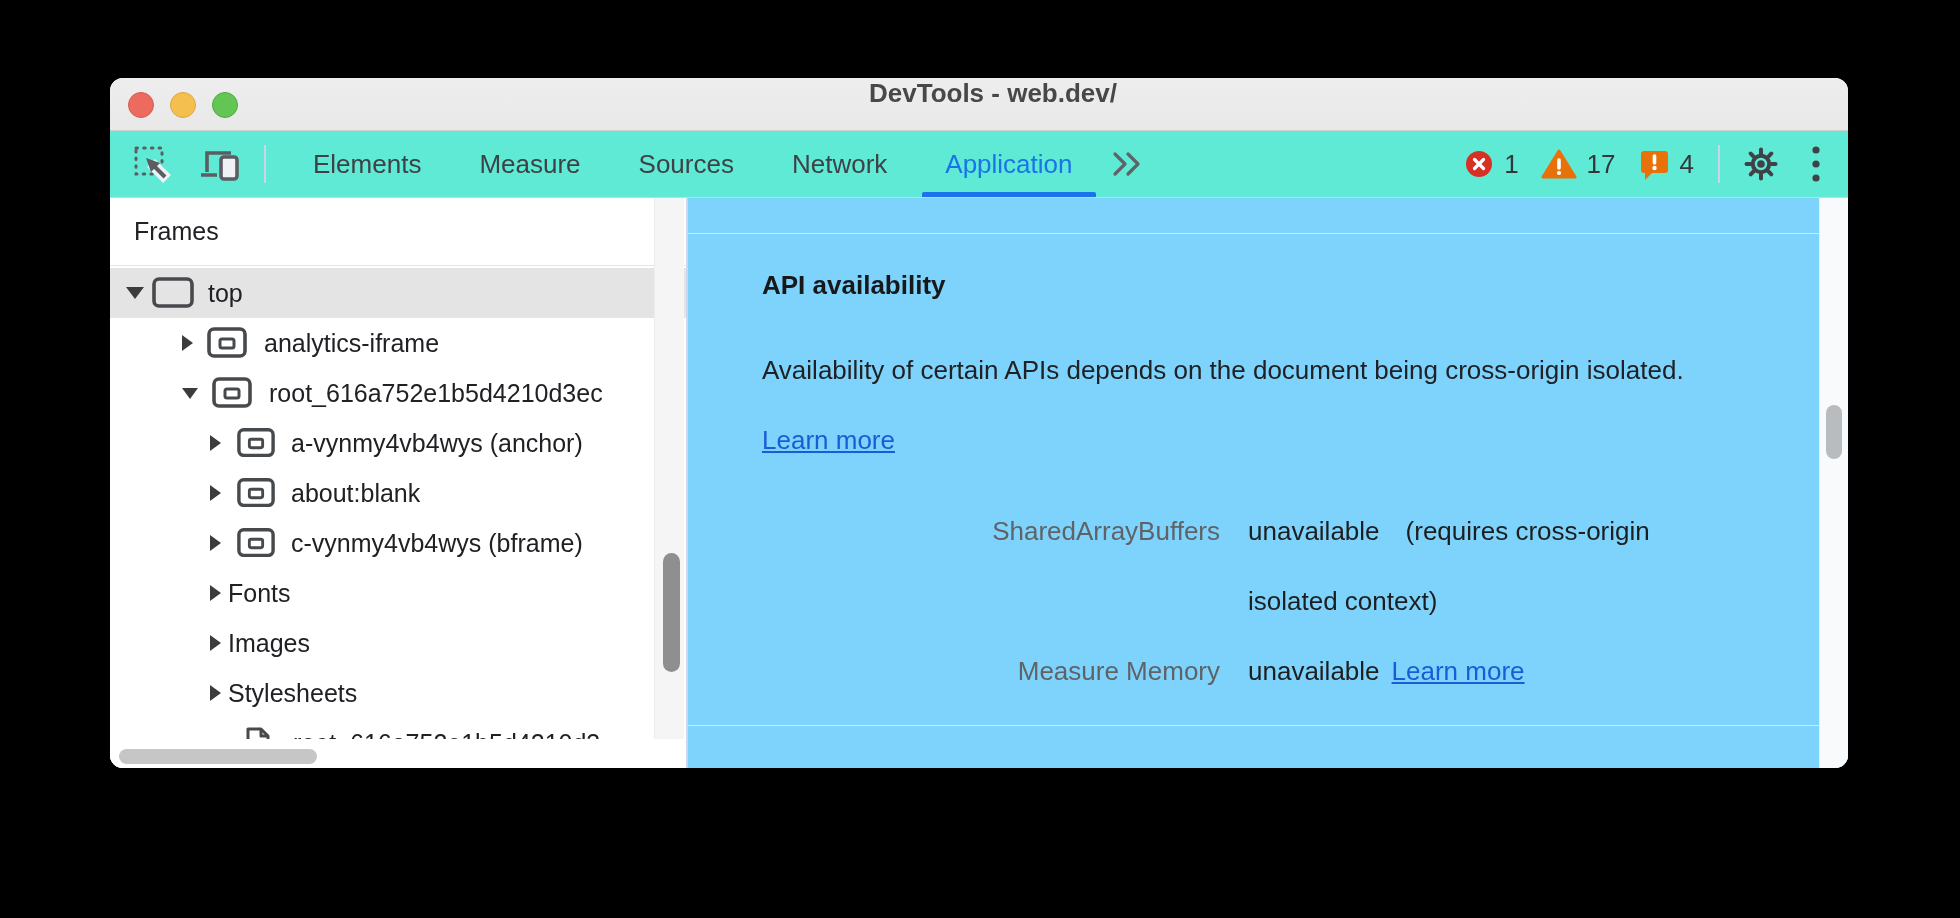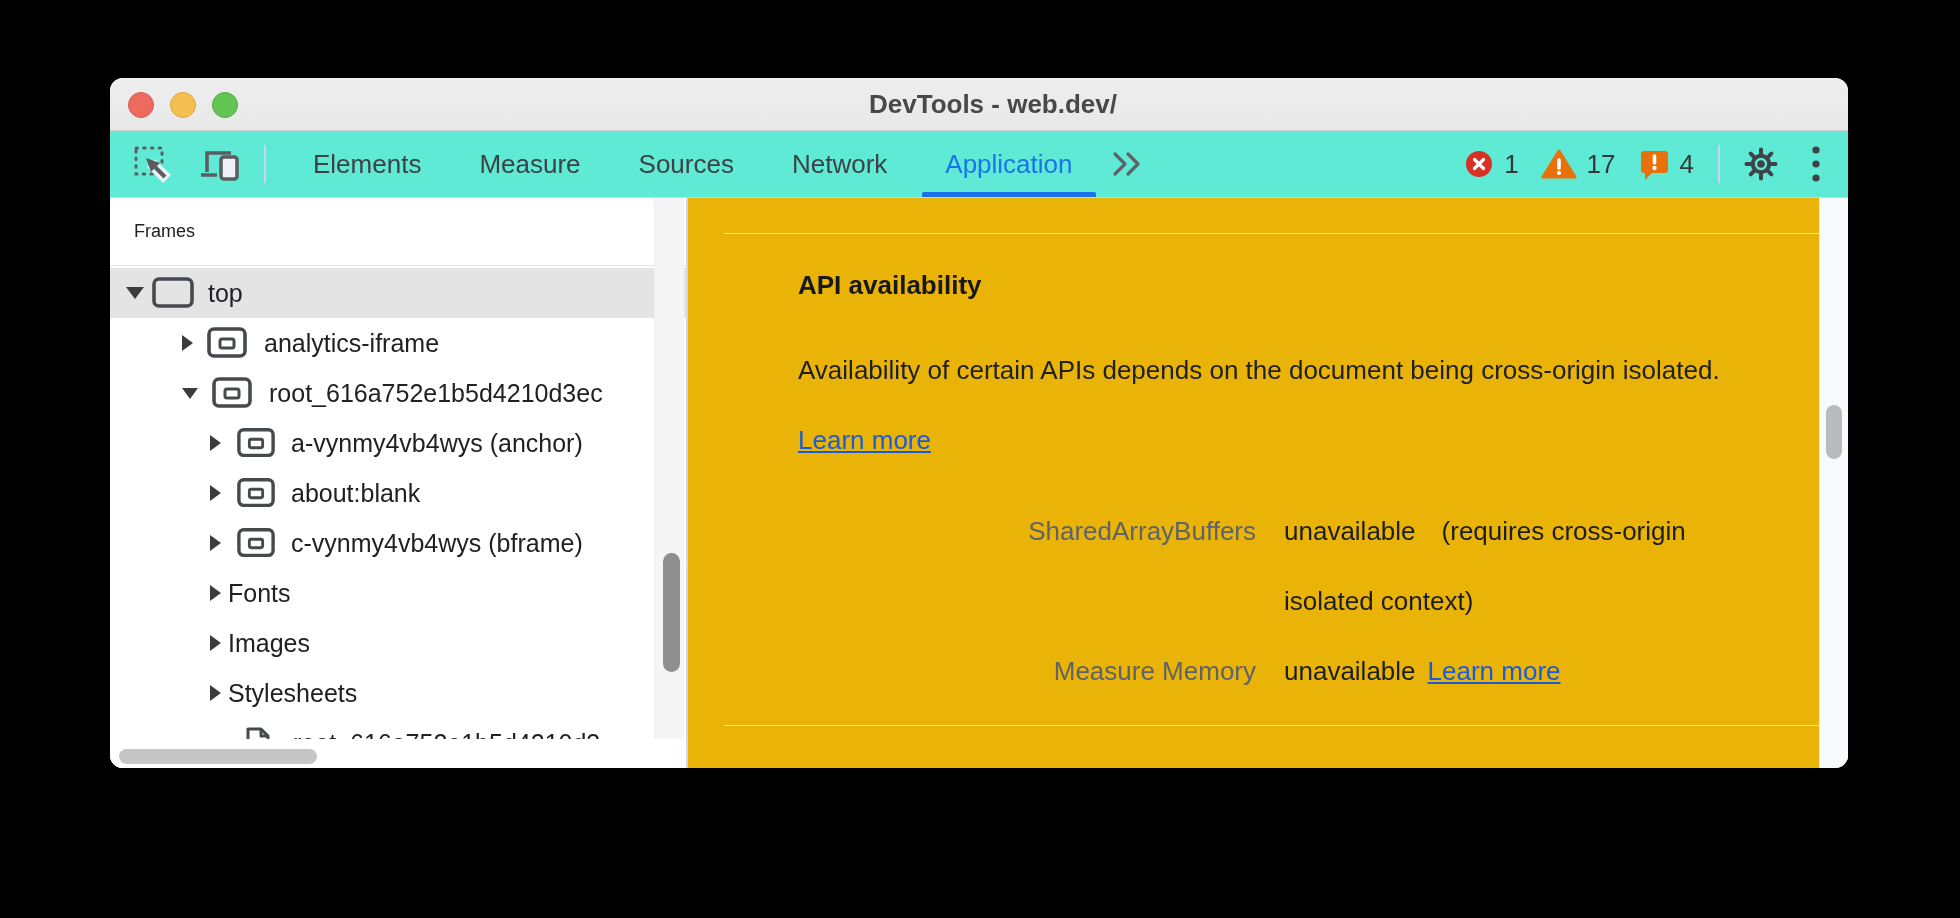--- a/index.html
+++ b/index.html
@@ -4,21 +4,21 @@
 <style>
   html,body{margin:0;padding:0;}
   body{width:1960px;height:918px;background:#000;overflow:hidden;
        font-family:"Liberation Sans", sans-serif;-webkit-font-smoothing:antialiased;}
   .window{position:absolute;left:110px;top:78px;width:1738px;height:690px;
           background:#fff;border-radius:13px;overflow:hidden;
           box-shadow:0 24px 70px rgba(0,0,0,.6);}
   
   .titlebar{height:52px;background:linear-gradient(#efeeef,#e9e8e9);
             border-bottom:1px solid #cfcecf;position:relative;
-            display:flex;align-items:center;justify-content:center;padding-left:28px;}
+            display:flex;align-items:flex-start;justify-content:center;padding-left:28px;}
   .traffic{position:absolute;left:18px;top:14px;display:flex;gap:16px;}
   .light{width:24px;height:24px;border-radius:50%;}
   .light.red{background:#ed6a5e;border:1px solid #d55c50;}
   .light.yellow{background:#f5bf4f;border:1px solid #dca73d;}
   .light.green{background:#62c554;border:1px solid #51a83f;}
   .wtitle{font-size:26px;font-weight:bold;color:#484848;}
   
   .toolbar{height:66px;background:#5eead4;border-bottom:1px solid #d3d4d9;
            display:flex;align-items:center;position:relative;}
   .tbicon{display:flex;align-items:center;justify-content:center;cursor:pointer;}
@@ -33,41 +33,41 @@
        height:5px;background:#1a73e8;border-radius:2px 2px 0 0;}
   .moretabs{margin-left:10px;}
   .tb-right{margin-left:auto;display:flex;align-items:center;margin-right:26px;}
   .badge{display:flex;align-items:center;gap:10px;font-size:26px;color:#34373a;
          margin-right:22px;cursor:pointer;}
   
   .main{position:relative;display:flex;height:572px;background:#fff;}
   .sidebar{width:576px;flex:none;position:relative;background:#fff;
            border-right:2px solid #ccd6ee;overflow:hidden;}
   .frames-header{height:68px;display:flex;align-items:center;padding-left:24px;
-           font-size:18px;font-weight:500;color:#202124;border-bottom:1px solid #e4e4e4;box-sizing:border-box;}
+           font-size:25px;font-weight:500;color:#202124;border-bottom:1px solid #e4e4e4;box-sizing:border-box;}
   .tree{height:473px;overflow:hidden;padding-top:2px;box-sizing:border-box;}
   .trow{height:50px;display:flex;align-items:center;font-size:25px;color:#202124;
         cursor:pointer;white-space:nowrap;}
   .trow.selected{background:#e4e4e4;}
   .arr-down{width:0;height:0;border-left:9px solid transparent;border-right:9px solid transparent;
             border-top:12px solid #3c3c3c;flex:none;}
   .arr-right{width:0;height:0;border-top:8px solid transparent;border-bottom:8px solid transparent;
             border-left:11px solid #3c3c3c;flex:none;}
   .p1{padding-left:16px;} .p2{padding-left:72px;} .p3{padding-left:100px;} .p4{padding-left:135px;}
   .ticon{flex:none;display:flex;align-items:center;}
   
   .s-vtrack{position:absolute;right:2px;top:0;bottom:31px;width:29px;background:#f5f5f5;
             border-left:1px solid #ececec;}
   .s-vthumb{position:absolute;right:7px;top:355px;width:17px;height:119px;background:#8f8f8f;
             border-radius:9px;cursor:pointer;}
   .s-htrack{position:absolute;left:0;bottom:0;height:31px;width:574px;background:#fff;}
   .s-hthumb{position:absolute;left:9px;bottom:6px;width:198px;height:15px;background:#c6c6c6;
             border-radius:8px;cursor:pointer;}
   
-  .content{flex:1;position:relative;background:#eab308;padding-right:28px;overflow:hidden;padding-left:36px;}
+  .content{flex:1;position:relative;background:#7dd3fc;padding-right:28px;overflow:hidden;}
   .section{margin-top:35px;border-top:1px solid #dde3f0;border-bottom:1px solid #dde3f0;
            padding:36px 74px 19px 74px;}
   .sec-title{margin:0;font-size:26px;line-height:30px;font-weight:700;color:#17181a;}
   .sec-desc{margin:35px 0 0 0;font-size:26px;line-height:70px;color:#202124;max-width:975px;}
   a.link{color:#1a5cd6;text-decoration:underline;cursor:pointer;}
   .report{margin-top:21px;display:flex;flex-direction:column;}
   .report-row{display:flex;font-size:26px;line-height:70px;}
   .rlabel{width:458px;flex:none;text-align:right;color:#5f6368;}
   .rvalue{margin-left:28px;width:500px;color:#1d1e1f;}
   .rnote{margin-left:26px;}

